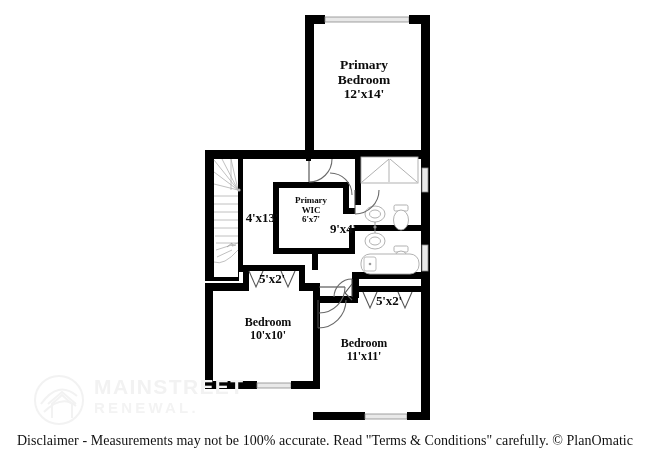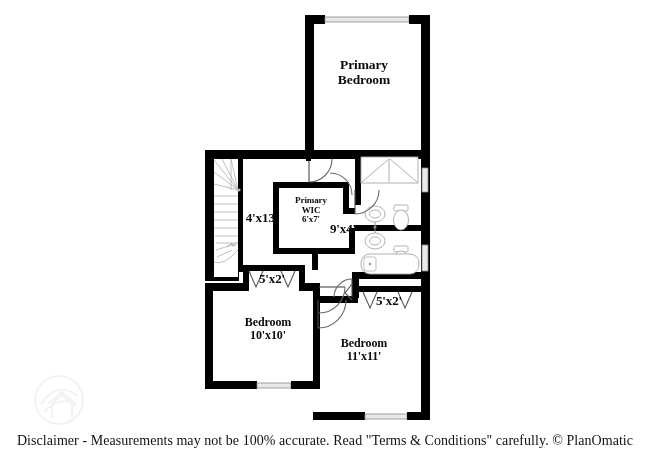--- a/index.html
+++ b/index.html
@@ -246,20 +246,21 @@
       <path d="M363 292 L370 308 L377 292"></path>
       <path d="M398 292 L405 308 L412 292"></path>
 
       <path d="M352 284 L345 293 L352 300" stroke="#555"></path>
     </g>
   </svg>
 
   <div class="room-label lbl-primary-bedroom" style="left:304px; top:58px; width:120px;">
     <span class="ln">Primary</span>
     <span class="ln">Bedroom</span>
+    <span class="ln">12'x14'</span>
   </div>
 
   <div class="room-label lbl-primary-wic" style="left:276px; top:196px; width:70px;">
     <span class="ln">Primary</span>
     <span class="ln">WIC</span>
     <span class="ln">6'x7'</span>
   </div>
 
   <div class="room-label lbl-small" style="left:240px; top:211px; width:44px;">
     <span class="ln">4'x13'</span>
@@ -290,17 +291,21 @@
   <div class="watermark">
     <svg width="215" height="52" viewBox="0 0 215 52">
       <g stroke="#f2f2f2" stroke-width="2" fill="none">
         <circle cx="27" cy="26" r="24"></circle>
         <path d="M9 30 Q 26 6 45 22"></path>
         <path d="M12 38 Q 30 20 44 32"></path>
         <path d="M20 44 l0 -14 l10 -9 l10 9 l0 14"></path>
         <path d="M16 30 l14 -12 l14 12"></path>
       </g>
     </svg>
+    <div class="wm-text">
+      <span>MAINSTREET</span>
+      <span class="sub">RENEWAL.</span>
+    </div>
   </div>
 
   <div class="disclaimer">Disclaimer - Measurements may not be 100% accurate. Read "Terms &amp; Conditions" carefully. © PlanOmatic</div>
 
 </div>
 
 </body></html>

